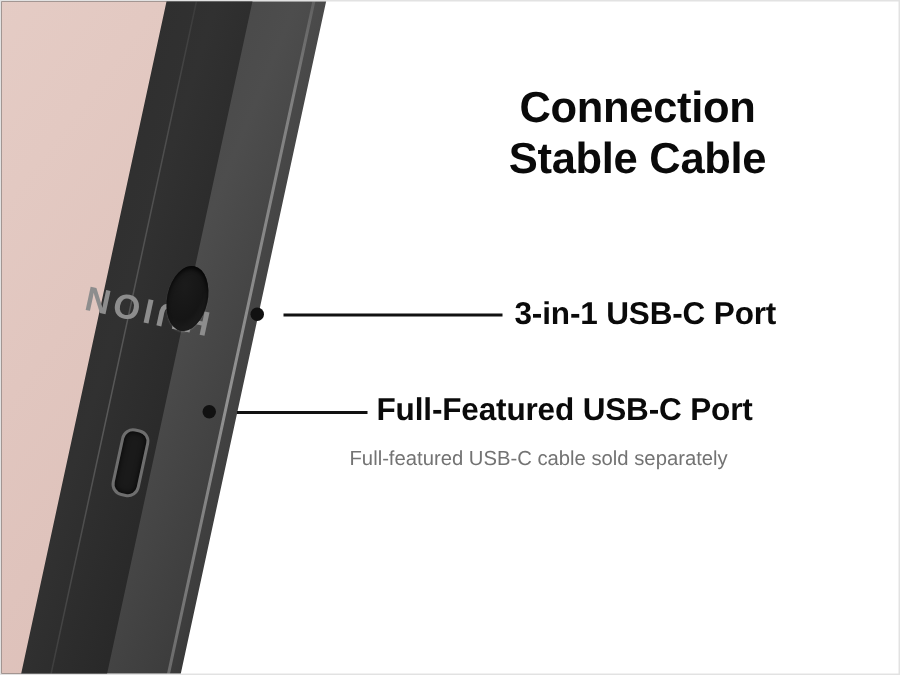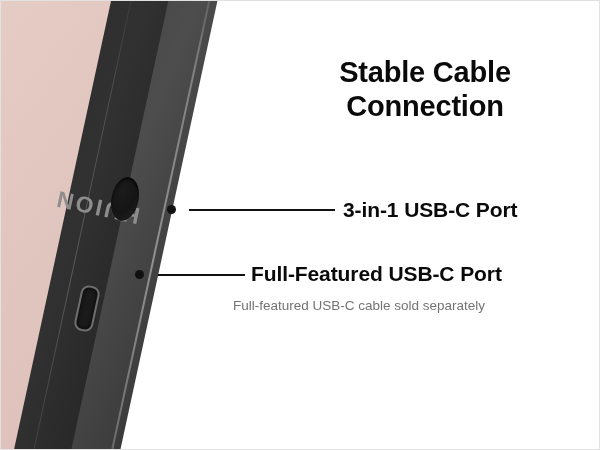--- a/index.html
+++ b/index.html
@@ -178,22 +178,22 @@
     <div class="device-bezel">
       <div class="edge-highlight inner"></div>
     </div>
     <div class="device-screen"></div>
     <div class="brand">HUION</div>
     <div class="port-oval"></div>
     <div class="port-usbc"></div>
   </div>
 
   <div id="headline">
+    <div>Connection</div>
     <div>Stable Cable</div>
-    <div>Connection</div>
   </div>
 
   <div class="callout" id="callout-top">
     <span class="dot"></span>
     <span class="leader"></span>
     <span class="label">3-in-1 USB-C Port</span>
   </div>
 
   <div class="callout" id="callout-bottom">
     <span class="dot"></span>

